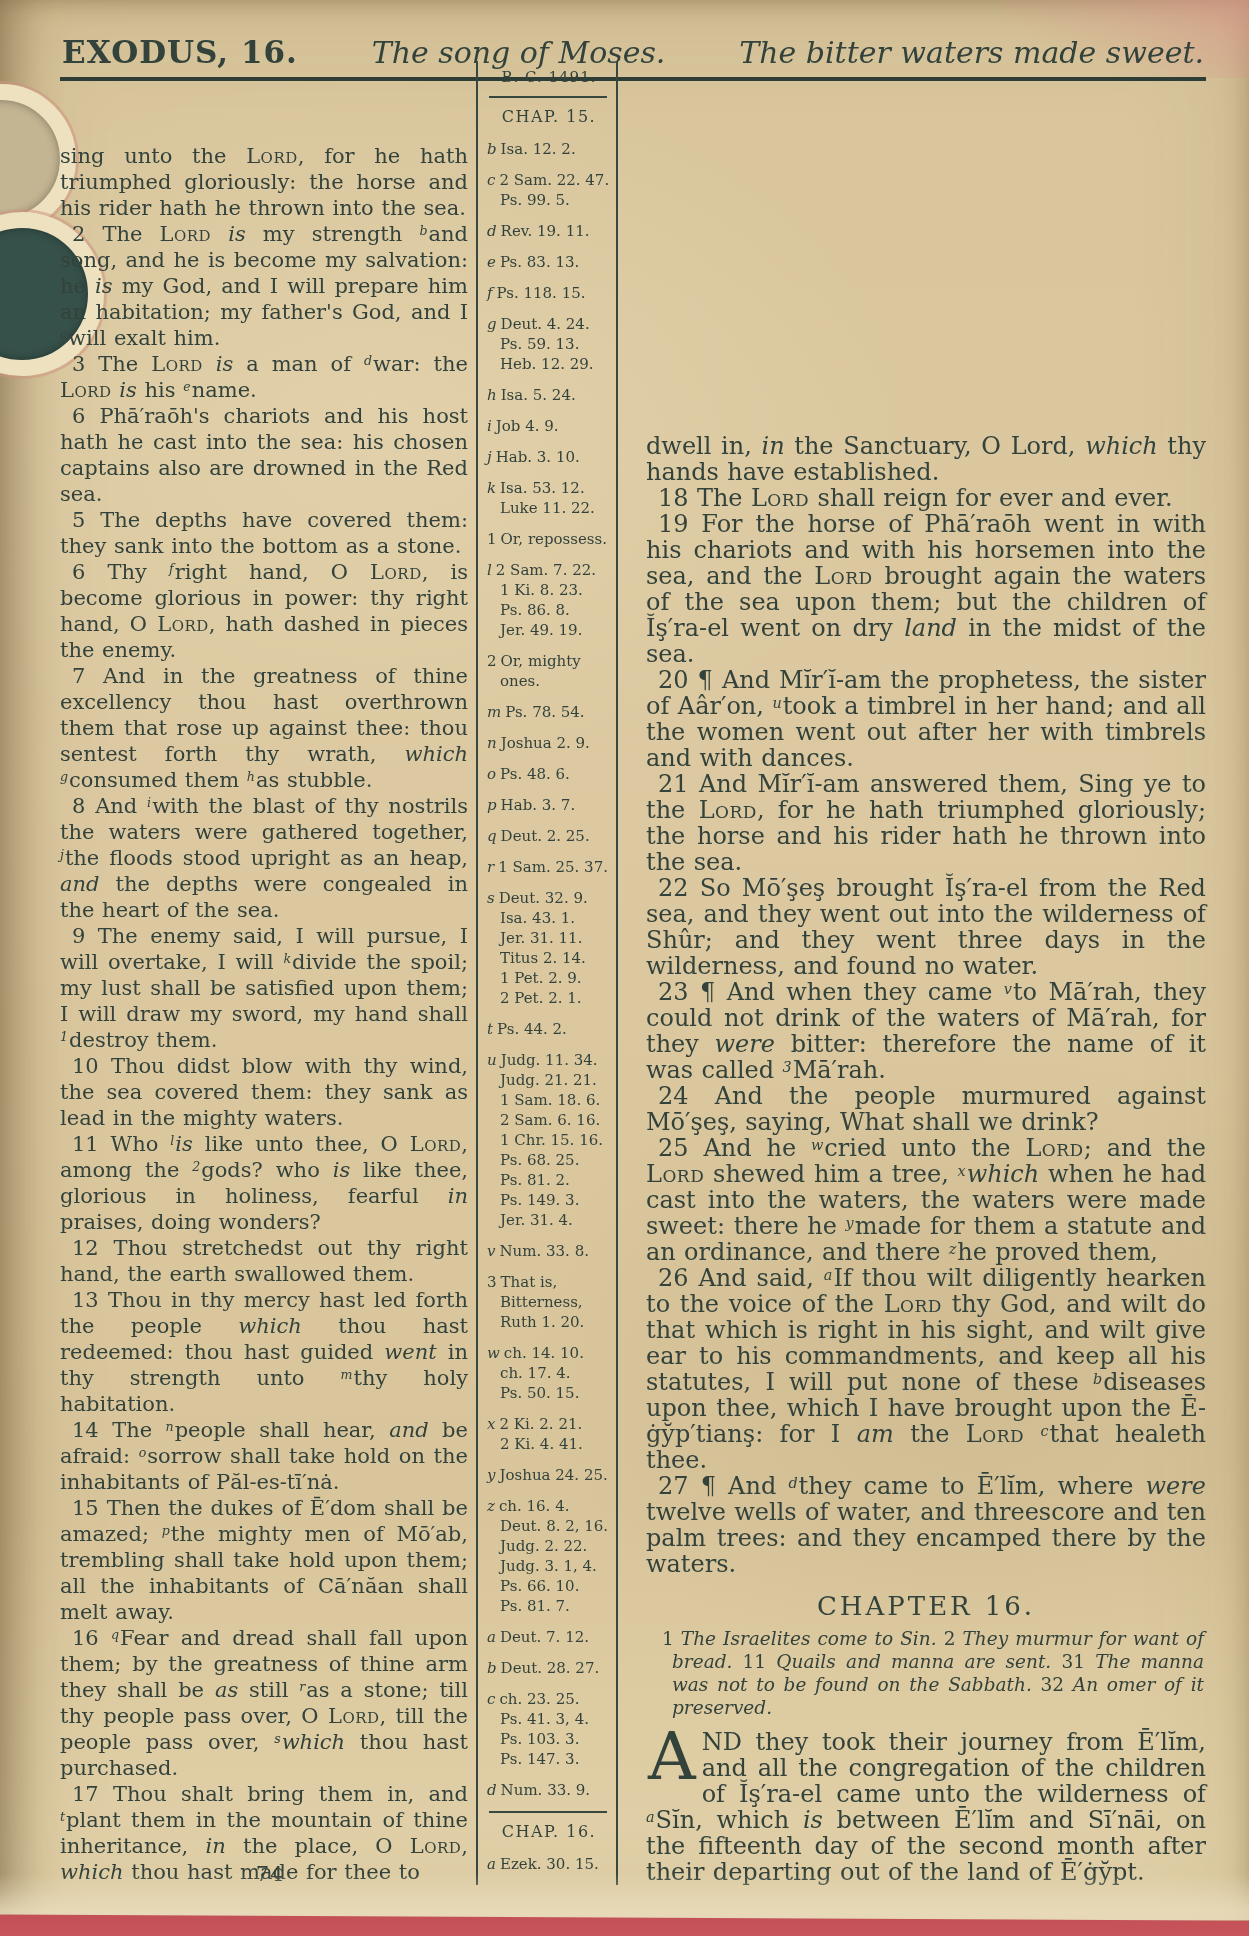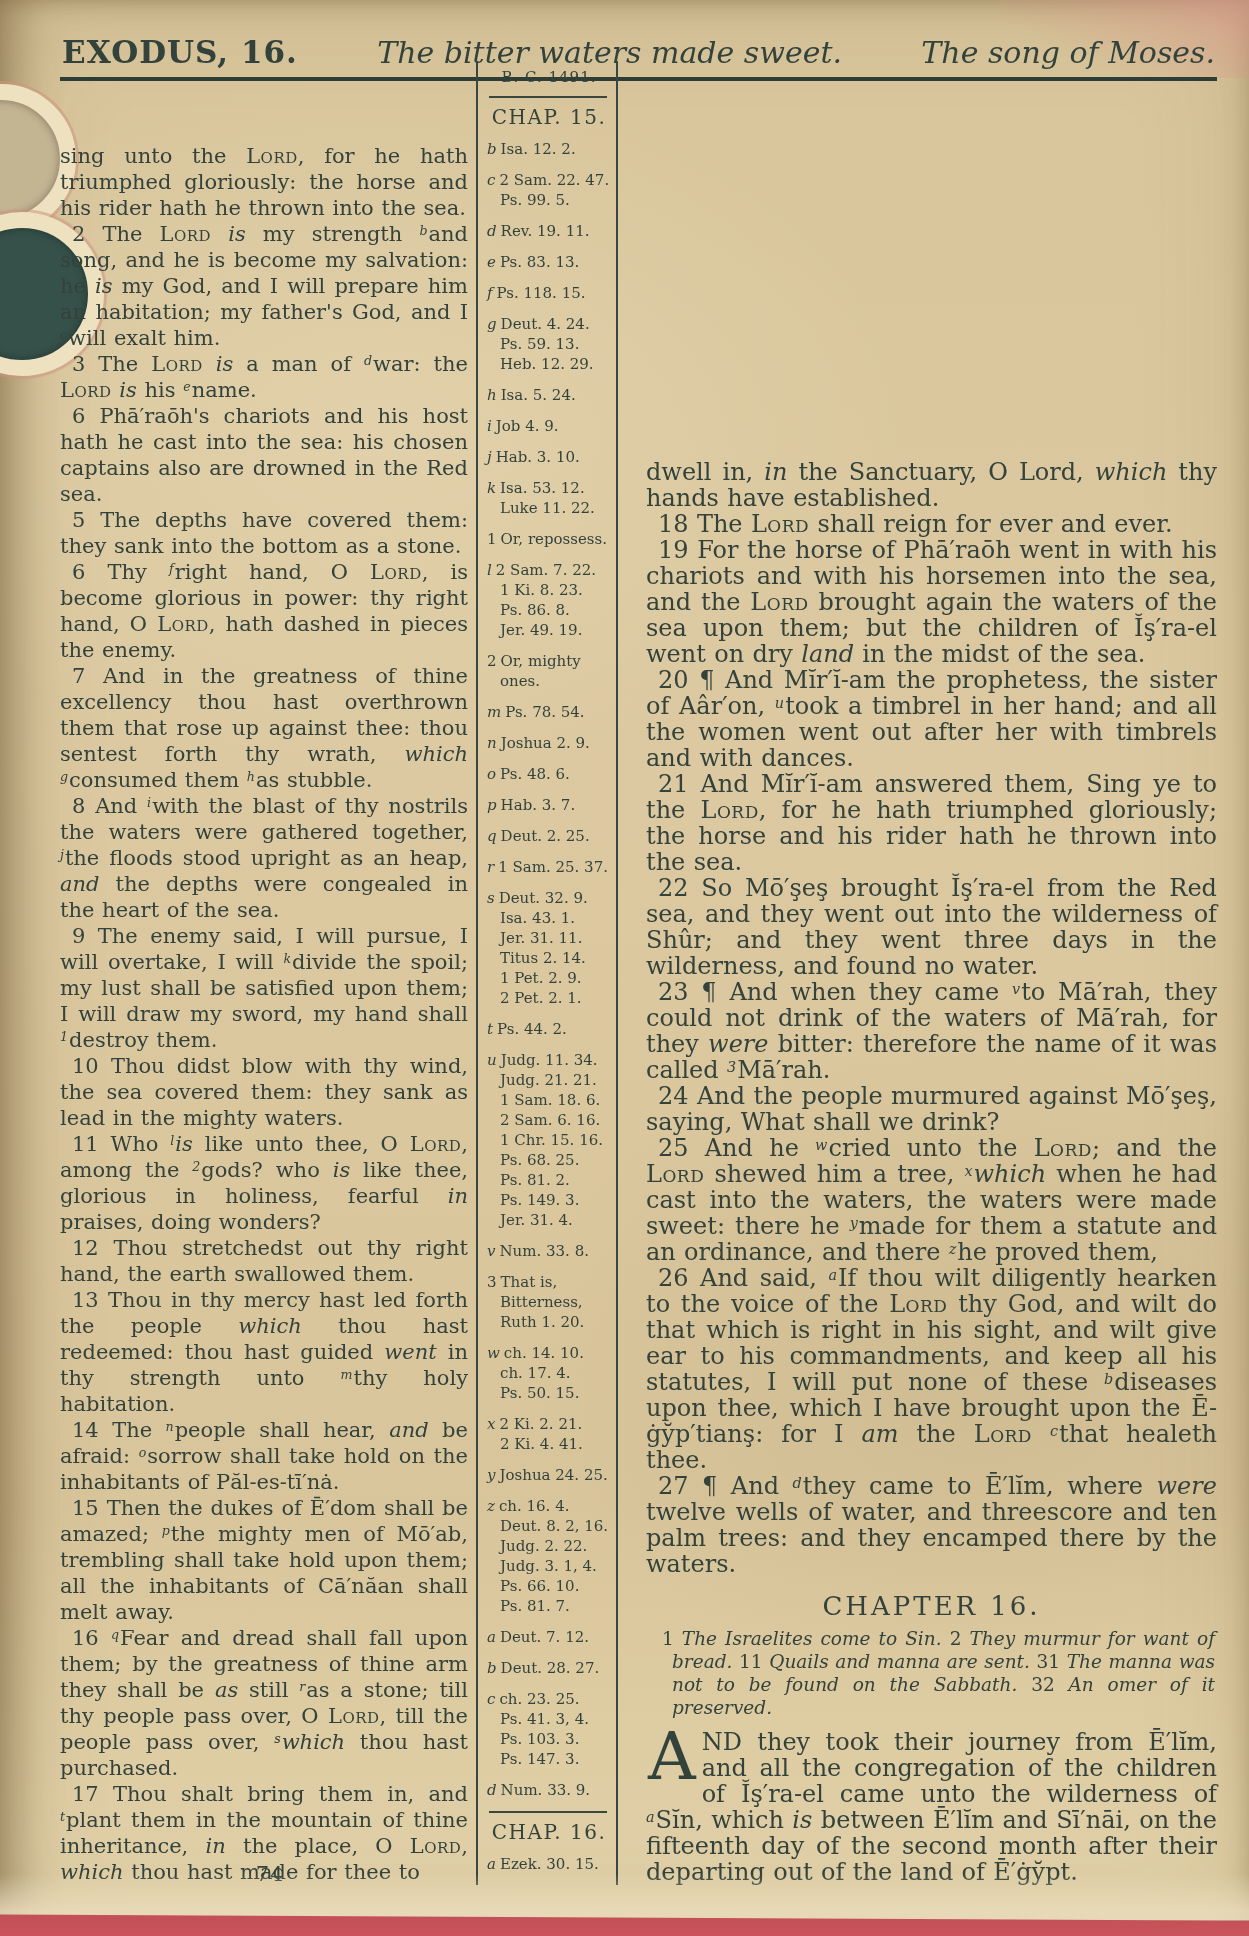--- a/index.html
+++ b/index.html
@@ -23,21 +23,21 @@
   .ring{position:absolute;border-radius:50%;border:16px solid #eee1bf;
     box-shadow:0 0 0 3px rgba(205,150,125,.55), inset 0 0 8px rgba(0,0,0,.35);}
   .ring1{left:-74px;top:84px;width:118px;height:118px;background:#c3b492;}
   .ring2{left:-60px;top:212px;width:132px;height:132px;background:#36514a;}
   .bottom-edge{position:absolute;left:0;right:0;bottom:0;height:40px;
     background:linear-gradient(180deg,#cf9c84 0%,#c24f56 38%,#c9545c 100%);
     clip-path:polygon(0 46%,100% 62%,100% 100%,0 100%);}
   .bottom-cream{position:absolute;left:0;right:0;bottom:16px;height:46px;
     background:linear-gradient(180deg,rgba(236,223,191,0) 0%,rgba(236,223,191,.75) 80%);}
 
-  .content{position:absolute;left:60px;right:32px;top:34px;}
+  .content{position:absolute;left:60px;right:43px;top:34px;}
   .header{display:flex;justify-content:space-between;align-items:baseline;padding:0 2px;}
   .book-title{font-size:31px;font-weight:bold;letter-spacing:1px;white-space:nowrap;}
   .running-head{font-style:italic;font-size:30px;white-space:nowrap;}
   .head-rule{border:0;border-top:4px solid #2e3d36;margin:7px 0 0 0;}
 
   .cols{display:flex;align-items:flex-end;height:1800px;margin-top:4px;}
   .col-left{width:408px;font-size:21px;line-height:26px;text-align:justify;
     hyphens:auto;-webkit-hyphens:auto;word-spacing:.05em;}
   .col-ref{width:124px;margin-left:8px;border-left:2px solid #39483f;border-right:2px solid #39483f;
     padding:4px 5px 0 9px;font-size:15px;line-height:20px;}
@@ -47,21 +47,21 @@
   .verse{margin:0;text-indent:12px;}
   .verse.cont{text-indent:0;}
   .sc{font-variant:small-caps;letter-spacing:.5px;}
   .it{font-style:italic;}
   .rm{font-style:normal;}
   sup.mk{font-style:italic;font-size:.60em;line-height:0;vertical-align:baseline;
     position:relative;top:-.45em;margin-right:1px;}
 
   .bc-date{text-align:center;font-size:15px;letter-spacing:1px;margin:2px 0 0 0;}
   .ref-rule{border:0;border-top:2px solid #39483f;margin:9px 4px 9px 2px;}
-  .chap-head{text-align:center;font-size:20px;letter-spacing:1.5px;margin:0 0 12px 0;}
+  .chap-head{text-align:center;font-size:16px;letter-spacing:1.5px;margin:0 0 12px 0;}
   .ref-entry{margin:0 0 11px 0;padding-left:13px;text-indent:-13px;white-space:pre-line;}
   .ref-entry .mkr{font-style:italic;margin-right:4px;}
   .ref-entry .mkr.num{font-style:normal;}
 
   .chapter-heading{text-align:center;font-size:26px;letter-spacing:3px;margin:16px 0 8px 0;
     text-indent:0;font-weight:normal;}
   .chapter-summary{font-size:18.5px;line-height:23px;font-style:italic;margin:0 2px 10px 16px;
     text-align:justify;text-indent:-10px;padding-left:10px;}
   .dropcap-p{margin:0;text-indent:0;}
   .dropcap{float:left;font-size:66px;line-height:50px;padding:3px 6px 0 2px;}
@@ -73,22 +73,22 @@
 <body>
 
 <div class="page">
   <div class="corner-pink"></div>
   <div class="ring ring1"></div>
   <div class="ring ring2"></div>
 
   <div class="content">
     <div class="header">
       <span class="book-title">EXODUS, 16.</span>
+      <span class="running-head">The song of Moses.</span>
       <span class="running-head">The bitter waters made sweet.</span>
-      <span class="running-head">The song of Moses.</span>
     </div>
     <hr class="head-rule">
 
     <div class="cols">
       <div class="col-left">
           <p class="verse cont">sing unto the <span class="sc">Lord</span>, for he hath triumphed gloriously: the horse and his rider hath he thrown into the sea.</p>
           <p class="verse">2 The <span class="sc">Lord</span> <span class="it">is</span> my strength <sup class="mk">b</sup>and song, and he is become my salvation: he <span class="it">is</span> my God, and I will prepare him an habitation; my father's God, and I <sup class="mk">c</sup>will exalt him.</p>
           <p class="verse">3 The <span class="sc">Lord</span> <span class="it">is</span> a man of <sup class="mk">d</sup>war: the <span class="sc">Lord</span> <span class="it">is</span> his <sup class="mk">e</sup>name.</p>
           <p class="verse">6 Phā′raōh's chariots and his host hath he cast into the sea: his chosen captains also are drowned in the Red sea.</p>
           <p class="verse">5 The depths have covered them: they sank into the bottom as a stone.</p>

